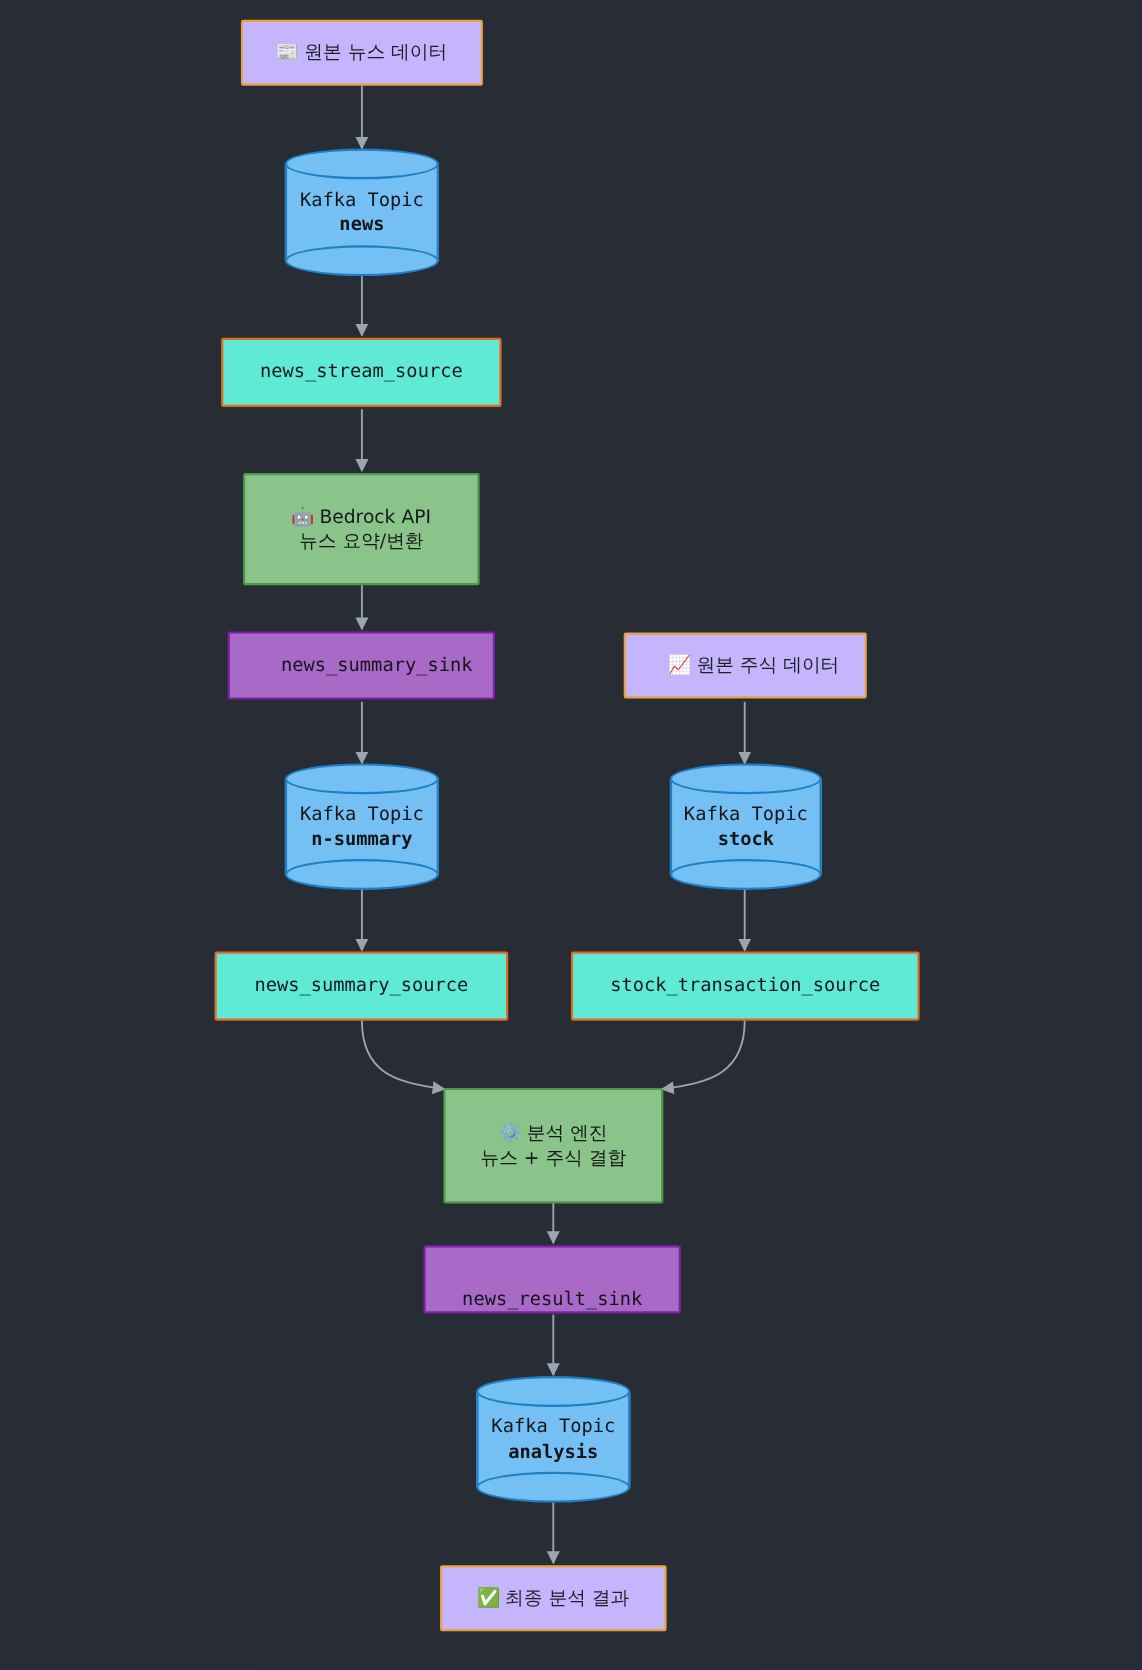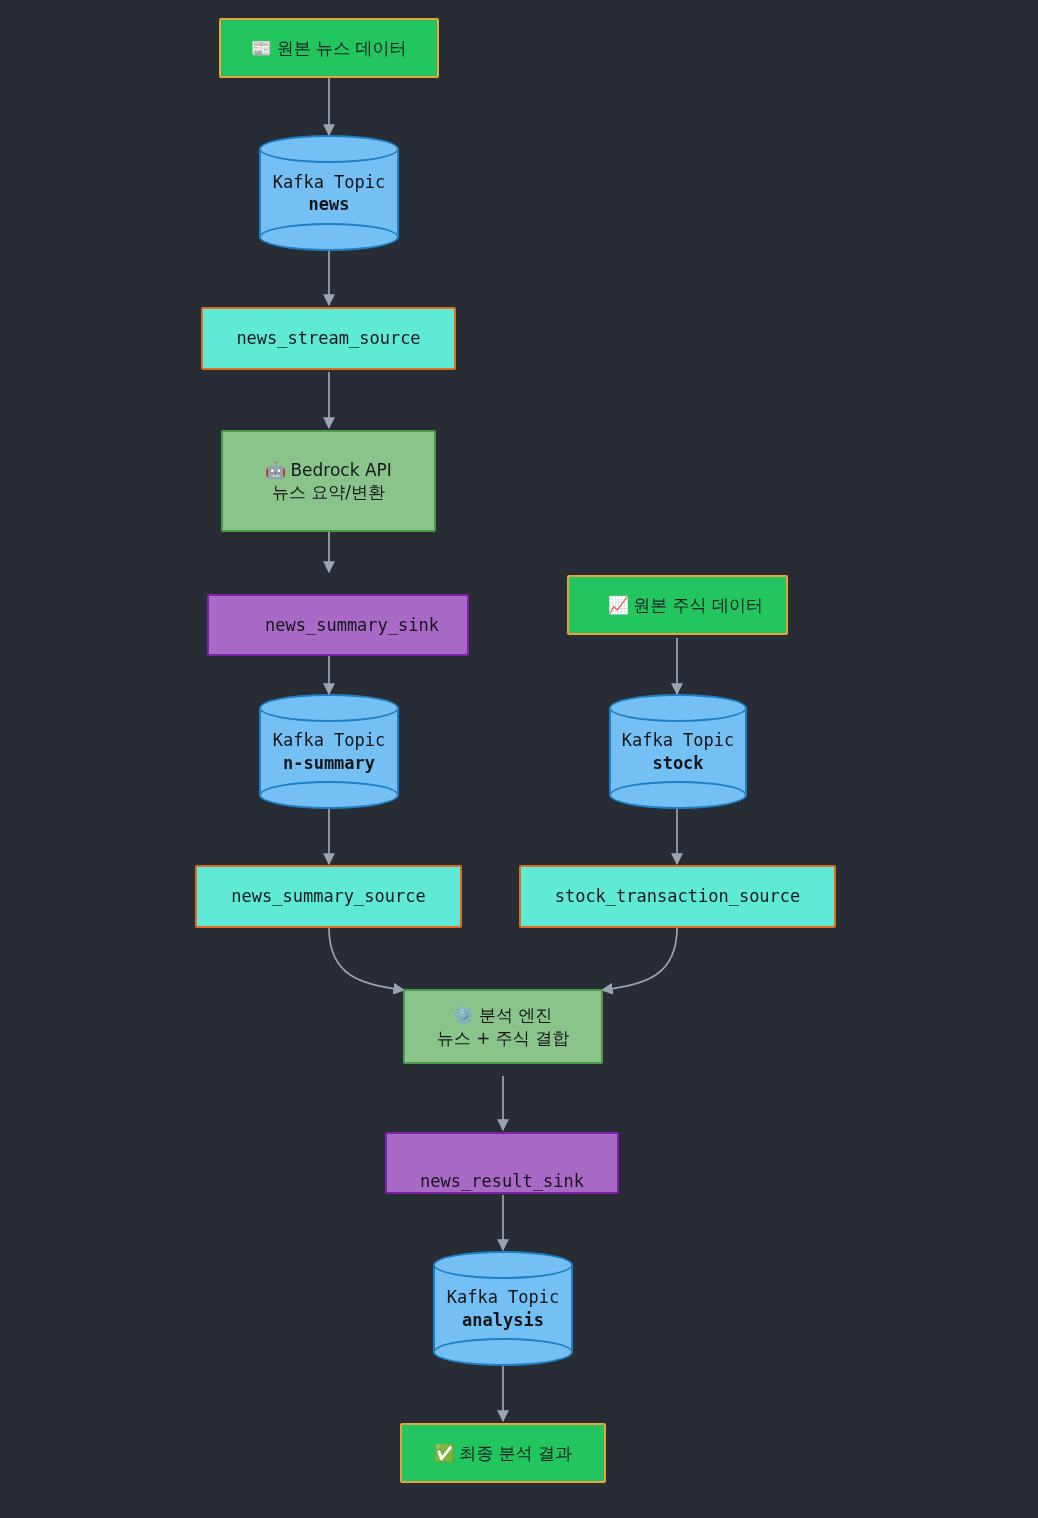--- a/index.html
+++ b/index.html
@@ -41,21 +41,21 @@
     line-height: 1.32;
   }
 
   
   .rect {
     border-style: solid;
     border-width: 2px;
     border-radius: 2px;
   }
   .node-io {
-    background: #22c55e;
+    background: #c4b5fd;
     border-color: #e8a33d;
     color: #1d1f24;
     font-family: "DejaVu Sans", "Liberation Sans", sans-serif;
     font-size: 17px;
   }
   .node-proc {
     background: #5eead4;
     border-color: #e06c20;
     color: #16181d;
     font-size: 17px;
@@ -177,21 +177,21 @@
     <span>news_stream_source</span>
   </div>
 
   <div class="node rect node-engine" style="left:221px; top:430px; width:215px; height:102px;">
     <div>
       <span class="emoji">🤖</span><span>Bedrock API</span>
     </div>
     <div>뉴스 요약/변환</div>
   </div>
 
-  <div class="node rect node-sink" style="left:207px; top:594px; width:262px; height:62px;padding-left:28px;">
+  <div class="node rect node-sink" style="left:207px; top:574px; width:243px; height:62px;padding-left:28px;">
     <span>news_summary_sink</span>
   </div>
 
   <div class="node rect node-io" style="left:567px; top:575px; width:221px; height:60px;padding-left:16px;">
     <div>
       <span class="emoji">📈</span><span>원본 주식 데이터</span>
     </div>
   </div>
 
   <div class="node cyl" style="left:259px; top:694px; width:140px; height:115px;">
@@ -219,21 +219,21 @@
   </div>
 
   <div class="node rect node-proc" style="left:195px; top:865px; width:267px; height:63px;">
     <span>news_summary_source</span>
   </div>
 
   <div class="node rect node-proc" style="left:519px; top:865px; width:317px; height:63px;">
     <span>stock_transaction_source</span>
   </div>
 
-  <div class="node rect node-engine" style="left:403px; top:989px; width:200px; height:75px;">
+  <div class="node rect node-engine" style="left:403px; top:989px; width:200px; height:105px;">
     <div>
       <span class="emoji">⚙️</span><span>분석 엔진</span>
     </div>
     <div>뉴스 + 주식 결합</div>
   </div>
 
   <div class="node rect node-sink" style="left:385px; top:1132px; width:234px; height:62px;justify-content:flex-end;">
     <span>news_result_sink</span>
   </div>
 

